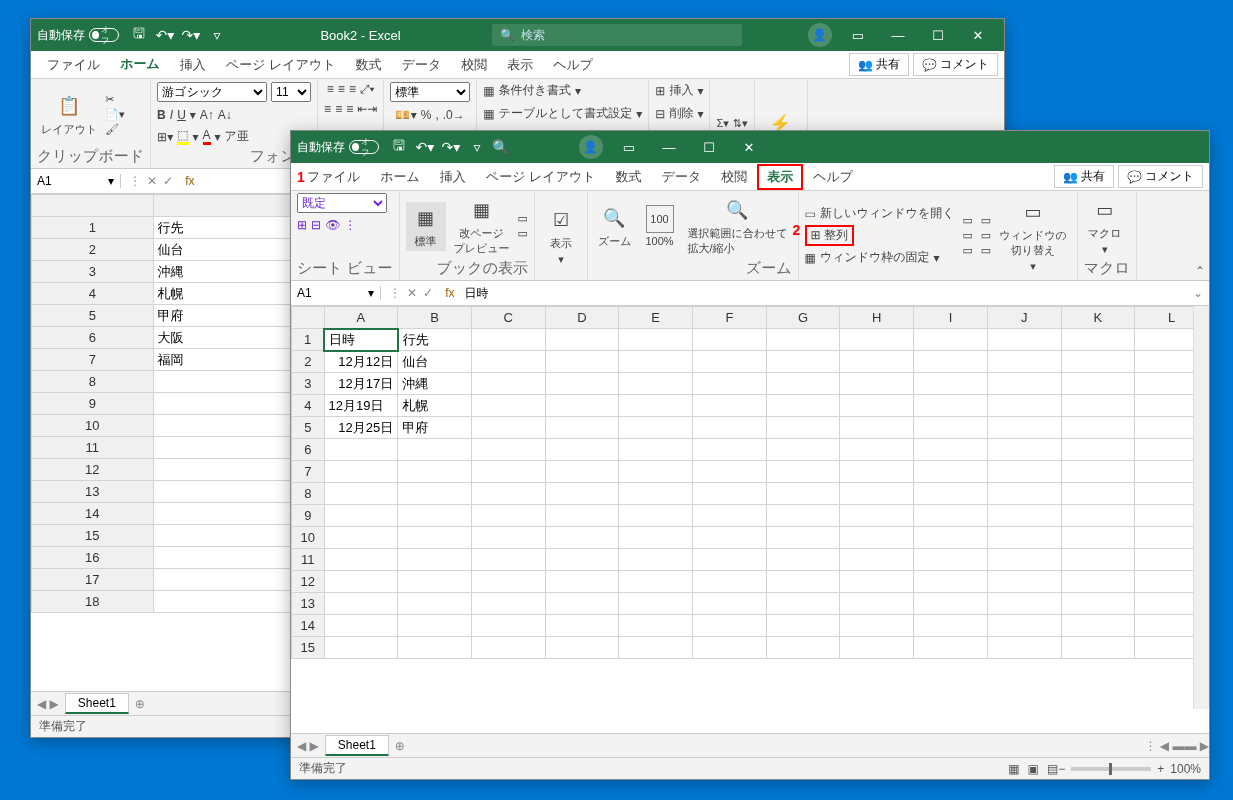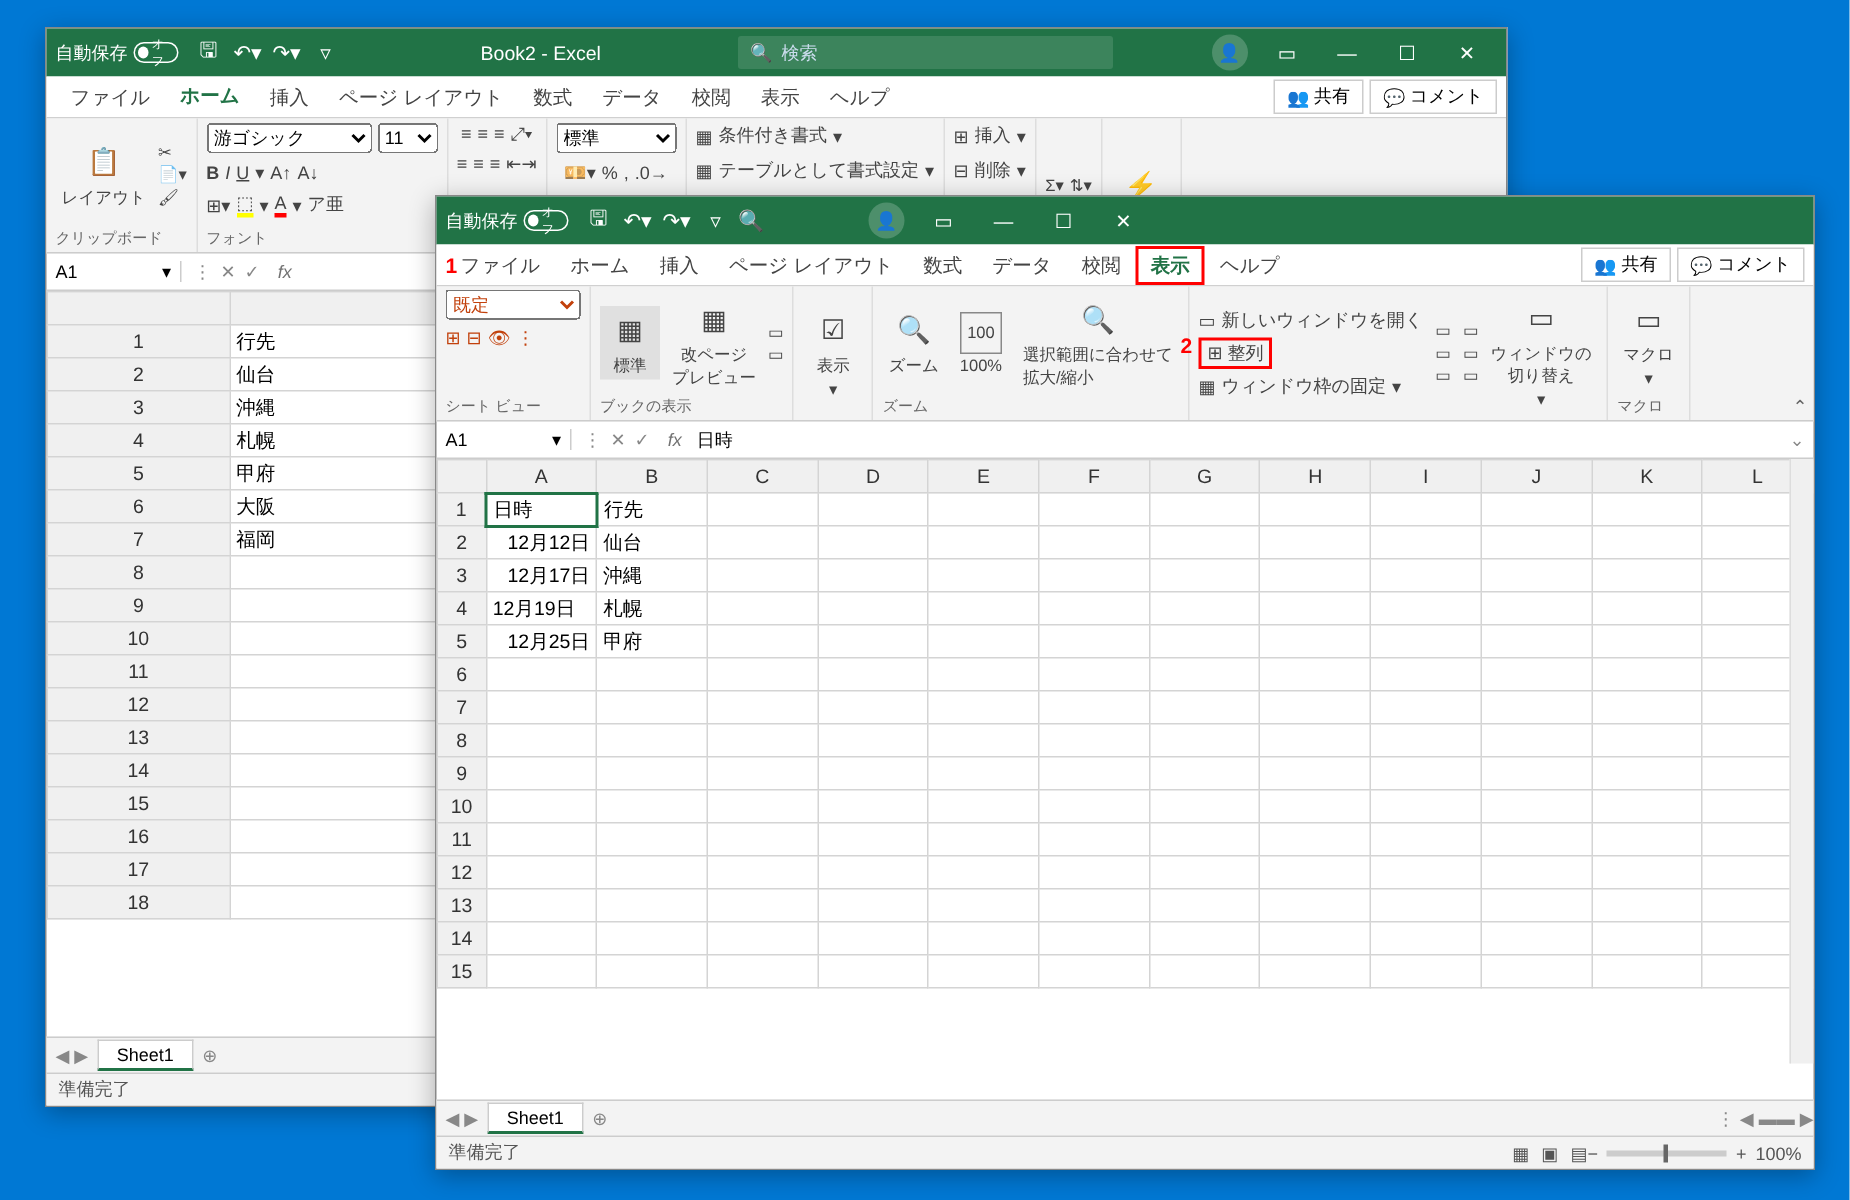--- a/index.html
+++ b/index.html
@@ -20,48 +20,48 @@
 .avatar { width: 24px; height: 24px; border-radius: 50%; background: rgba(255,255,255,.2); display: flex; align-items: center; justify-content: center; margin: 0 6px; }
 .tabbar { background: #fff; height: 28px; display: flex; align-items: center; padding: 0 6px; border-bottom: 1px solid #d0d0d0; font-size: 13px; }
 .tab { padding: 14px 10px; color: #444; cursor: pointer; }
 .tab.active { color: #217346; border-bottom: 2px solid #217346; font-weight: 600; }
 .tab.highlight { border: 2px solid red; padding: 2px 8px; }
 .tabbar .spacer { flex: 1; }
 .shbtn { border: 1px solid #ccc; padding: 2px 8px; font-size: 12px; display: flex; align-items: center; gap: 3px; margin-left: 4px; }
 .ribbon { background: #f3f3f3; border-bottom: 1px solid #ccc; height: 90px; display: flex; font-size: 11px; color: #444; }
 .rgroup { border-right: 1px solid #ddd; display: flex; flex-direction: column; padding: 2px 6px; }
 .rgroup .body { flex: 1; display: flex; align-items: center; gap: 4px; }
-.rgroup .label { text-align: left; font-size: 10px; color: #666; }
+.rgroup .label { text-align: right; font-size: 15px; color: #666; }
 .rbtn { display: flex; flex-direction: column; align-items: center; gap: 2px; padding: 2px 4px; min-width: 40px; }
 .rbtn .ic { width: 28px; height: 28px; display: flex; align-items: center; justify-content: center; font-size: 18px; }
 .rline { display: flex; align-items: center; gap: 4px; padding: 1px 0; font-size: 12px; position: relative; }
 .hl { border: 2px solid red; padding: 0 4px; }
 .annot { position: absolute; color: red; font-weight: bold; font-size: 14px; z-index: 50; }
 .namebox { height: 25px; display: flex; align-items: center; border-bottom: 1px solid #ccc; font-size: 12px; }
 .namebox .nb { width: 90px; border-right: 1px solid #ccc; padding: 0 6px; display: flex; justify-content: space-between; align-items: center; }
 .namebox .fbtns { display: flex; gap: 6px; padding: 0 8px; color: #888; }
-.namebox .fx { font-style: italic; color: #737373; padding: 0 4px; }
+.namebox .fx { color: #a16207; padding: 0 4px; }
 .namebox .fbar { flex: 1; padding: 0 6px; }
 .gridwrap { flex: 1; overflow: hidden; display: flex; flex-direction: column; position: relative; }
 table.grid { border-collapse: collapse; font-size: 13px; }
 table.grid th, table.grid td { border: 1px solid #d4d4d4; height: 22px; padding: 0 4px; text-align: left; }
 table.grid th { background: #f0f0f0; font-weight: normal; color: #333; text-align: center; }
 table.grid th.rowh { width: 30px; }
 table.grid td.sel { border: 2px solid #217346; }
 .sheettabs { height: 24px; border-top: 1px solid #ccc; display: flex; align-items: center; font-size: 12px; background: #f3f3f3; }
 .sheettabs .nav { padding: 0 6px; color: #888; }
 .sheettab { border: 1px solid #ccc; border-bottom: 2px solid #217346; background: #fff; padding: 2px 12px; }
 .statusbar { height: 22px; background: #f3f3f3; border-top: 1px solid #ccc; display: flex; align-items: center; font-size: 12px; padding: 0 8px; color: #555; }
 .statusbar .spacer { flex: 1; }
 .zoomctl { display: flex; align-items: center; gap: 6px; }
 .slider { width: 80px; height: 4px; background: #ccc; position: relative; }
 .slider .thumb { position: absolute; left: 38px; top: -4px; width: 3px; height: 12px; background: #666; }
 .vsb { position: absolute; right: 0; top: 0; bottom: 24px; width: 16px; background: #f0f0f0; border-left: 1px solid #ddd; }
 .collapse { position: absolute; right: 4px; bottom: 2px; font-size: 12px; color: #666; }
-.disabled { color: #c2410c; }
+.disabled { color: #6d28d9; }
 select.fontsel { font-size: 12px; height: 20px; }
 </style>
 </head>
 <body>
 
 <div class="win win-back">
   <div class="titlebar">
     <div class="autosave">
       <span>自動保存</span>
       <div class="toggle">

